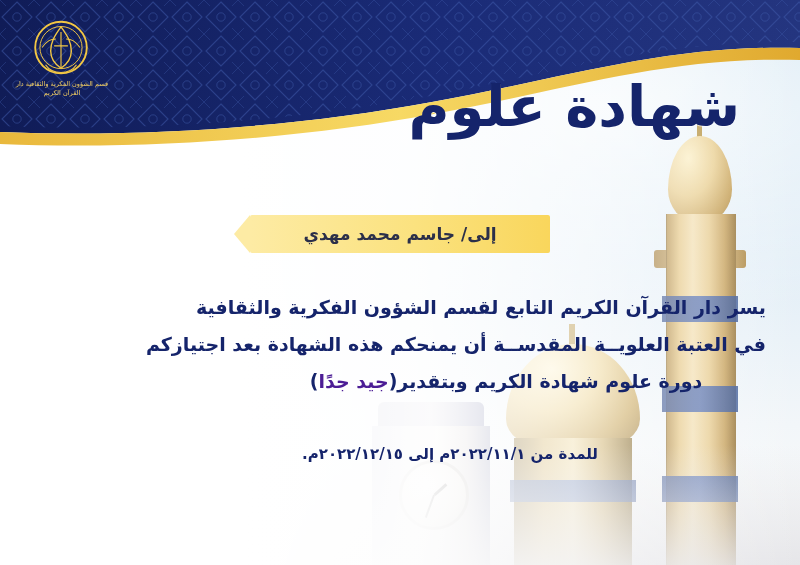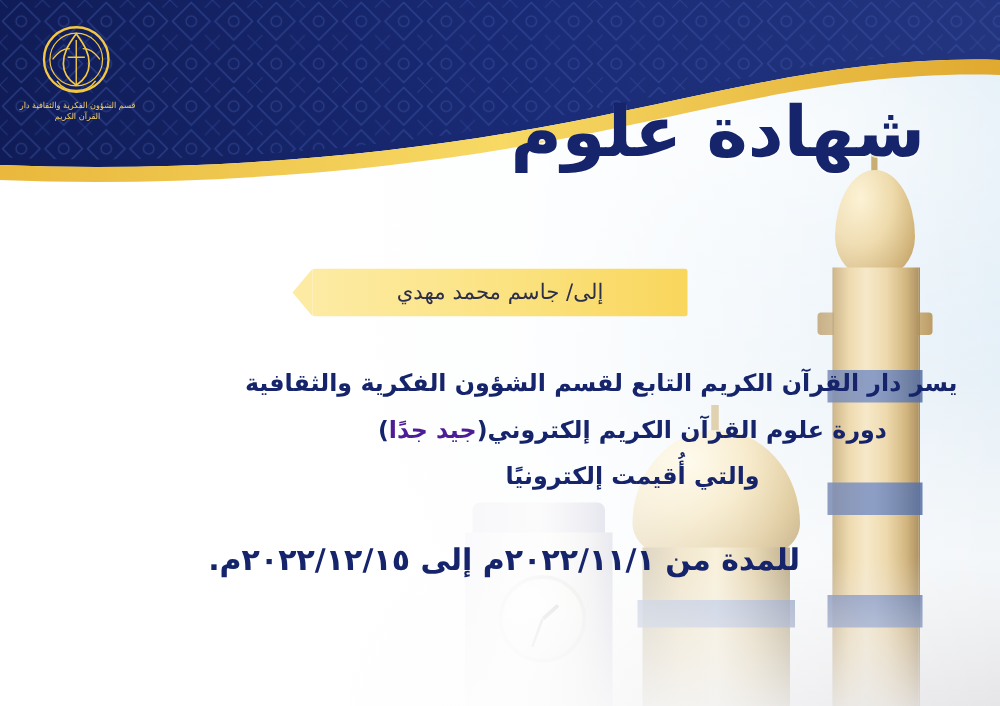--- a/index.html
+++ b/index.html
@@ -260,21 +260,21 @@
     left: -16px;
     top: 0;
     border-top: 19px solid transparent;
     border-bottom: 19px solid transparent;
     border-right: 16px solid #fdeba4;
   }
   .name-ribbon .name-text {
     font-size: 17px;
     color: #2b2f4a;
     direction: rtl;
-    font-weight: normal;
+    font-weight: bold;
     white-space: nowrap;
   }
 
   
   .body-block {
     position: absolute;
     right: 34px;
     top: 270px;
     width: 520px;
     text-align: center;
@@ -288,25 +288,25 @@
     line-height: 1.95;
     white-space: nowrap;
   }
   .grade {
     color: #4c1d95;
   }
 
   .period {
     position: absolute;
     right: 160px;
-    top: 434px;
+    top: 445px;
     width: 380px;
     text-align: center;
     direction: rtl;
-    font-size: 24px;
+    font-size: 15px;
     font-weight: bold;
     color: #15246b;
     white-space: nowrap;
   }
 
   .footer-note {
     position: absolute;
     right: 200px;
     top: 488px;
     width: 420px;
@@ -397,22 +397,22 @@
 دار القرآن الكريم</div>
 
   <div class="title">شهادة علوم</div>
 
   <div class="name-ribbon">
     <span class="name-text">إلى/ جاسم محمد مهدي</span>
   </div>
 
   <div class="body-block">
     <div class="body-line">يسر دار القرآن الكريم التابع لقسم الشؤون الفكرية والثقافية</div>
+    <div class="body-line">في العتبة العلويــة المقدســة أن يمنحكم هذه الشهادة بعد اجتيازكم</div>
     <div class="body-line">
-      <span>دورة علوم القرآن الكريم إلكتروني</span><span>(</span><span class="grade">جيد جدًا</span><span>)</span>
+      <span>دورة علوم شهادة الكريم وبتقدير</span><span>(</span><span class="grade">جيد جدًا</span><span>)</span>
     </div>
-    <div class="body-line">والتي أُقيمت إلكترونيًا</div>
   </div>
 
   <div class="period">للمدة من ٢٠٢٢/١١/١م إلى ٢٠٢٢/١٢/١٥م.</div>
 
 
 </div>
 
 </body></html>

